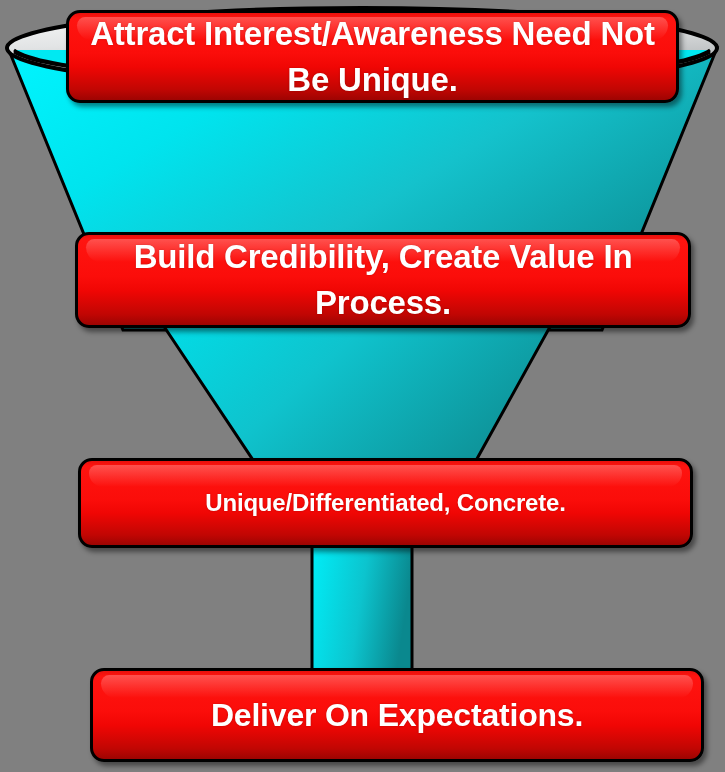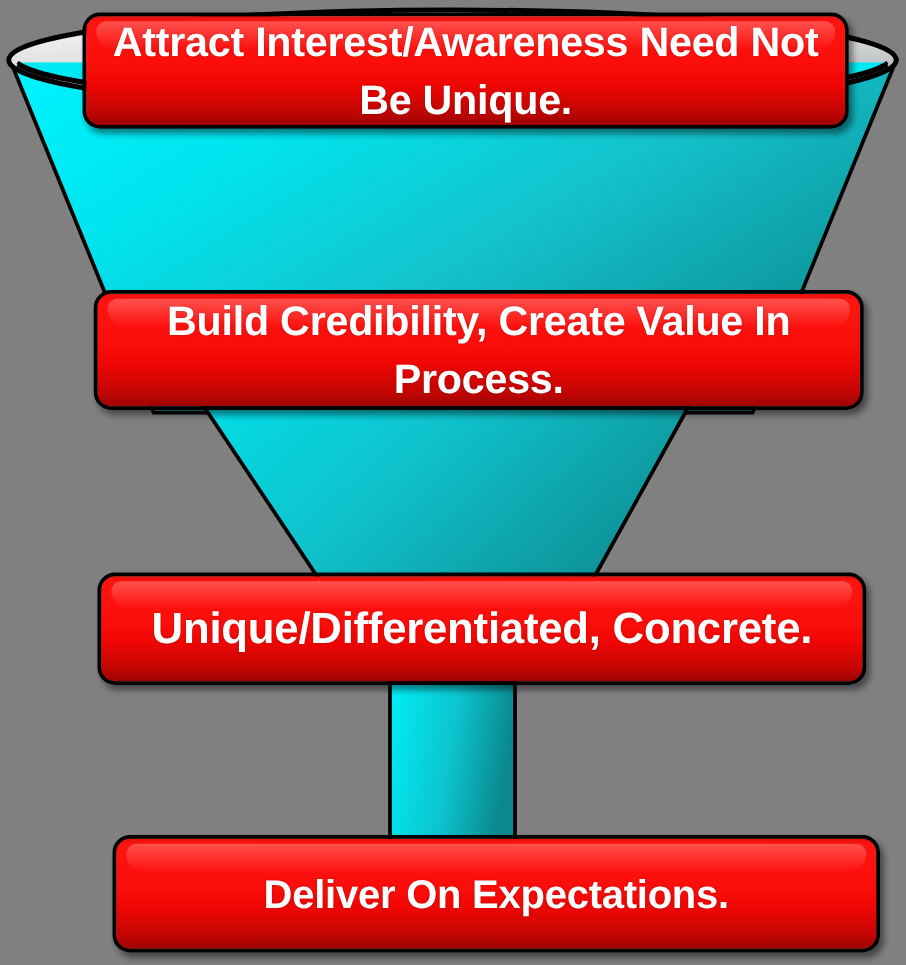--- a/index.html
+++ b/index.html
@@ -64,21 +64,21 @@
     right: 8px;
     top: 4px;
     height: 26%;
     border-radius: 10px 10px 18px 18px;
     background: linear-gradient(to bottom, rgba(255,255,255,0.26), rgba(255,255,255,0.0));
     pointer-events: none;
   }
 
   #box-1 { left: 66px;  top: 10px;  width: 613px; height: 93px;  font-size: 33px; }
   #box-2 { left: 75px;  top: 232px; width: 616px; height: 96px;  font-size: 33px; }
-  #box-3 { left: 78px;  top: 458px; width: 615px; height: 90px;  font-size: 35px; }
+  #box-3 { left: 78px;  top: 458px; width: 615px; height: 90px;  font-size: 24px; }
   #box-4 { left: 90px;  top: 668px; width: 614px; height: 94px;  font-size: 32px; }
 </style>
 </head>
 <body>
 
 <div id="stage">
 
   <svg id="funnel-svg" viewBox="0 0 725 772">
     <defs>
       <linearGradient id="cyanGrad" x1="0" y1="0" x2="1" y2="0.65">

